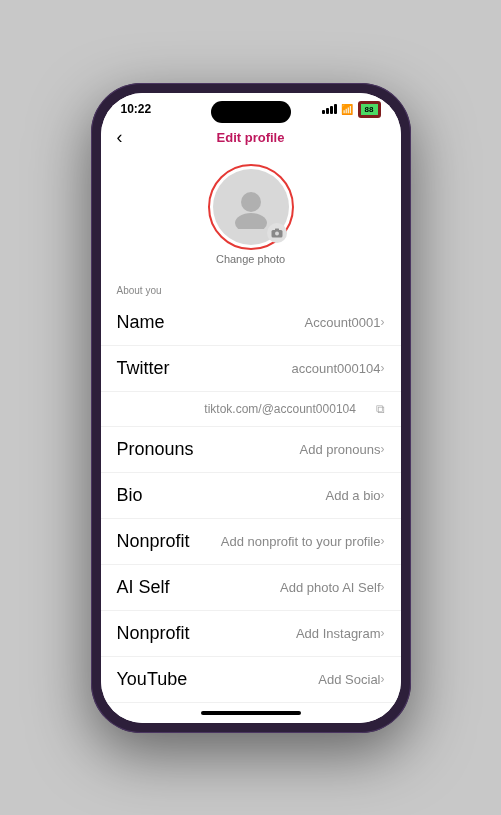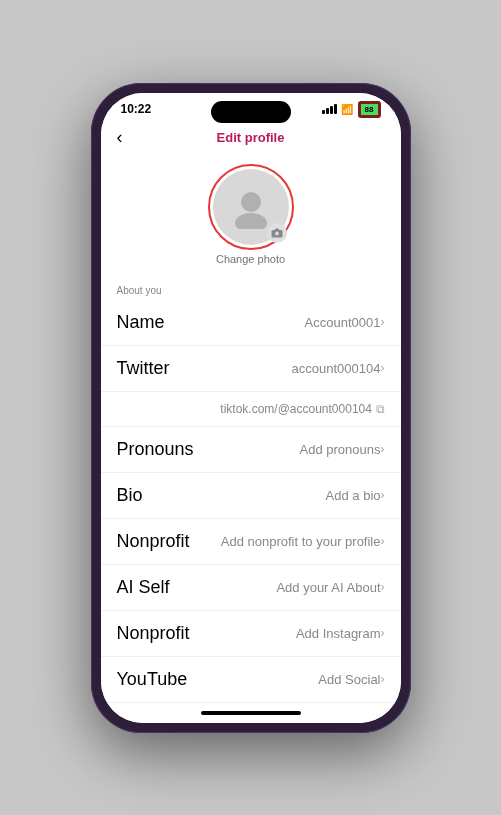--- a/index.html
+++ b/index.html
@@ -222,21 +222,21 @@
       font-size: 12px;
       color: #aaa;
     }
 
     .tiktok-row {
       padding: 10px 16px;
       border-bottom: 0.5px solid #f0f0f0;
       display: flex;
       align-items: center;
       justify-content: flex-end;
-      gap: 4px;
+      gap: 20px;
     }
 
     
     .home-indicator {
       height: 20px;
       display: flex;
       align-items: center;
       justify-content: center;
       background: #fff;
       flex-shrink: 0;
@@ -338,21 +338,21 @@
         <span class="row-label">Nonprofit</span>
         <div class="row-right">
           <span class="row-value">Add nonprofit to your profile</span>
           <span class="chevron">›</span>
         </div>
       </div>
 
       <div class="row-item">
         <span class="row-label">AI Self</span>
         <div class="row-right">
-          <span class="row-value">Add your AI About</span>
+          <span class="row-value">Add photo AI Self</span>
           <span class="chevron">›</span>
         </div>
       </div>
 
 
       <div class="row-item">
         <span class="row-label">Nonprofit</span>
         <div class="row-right">
           <span class="row-value">Add Instagram</span>
           <span class="chevron">›</span>

